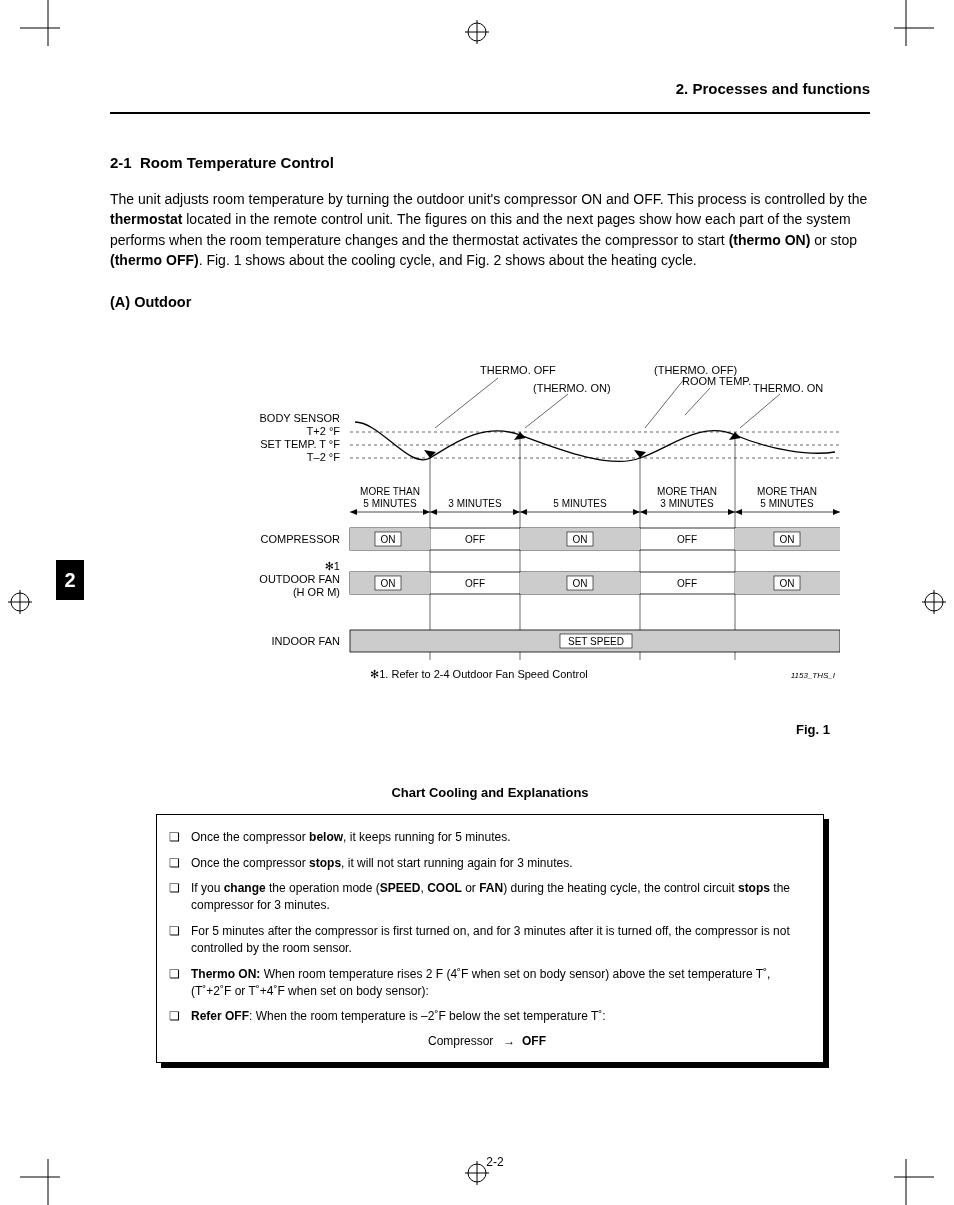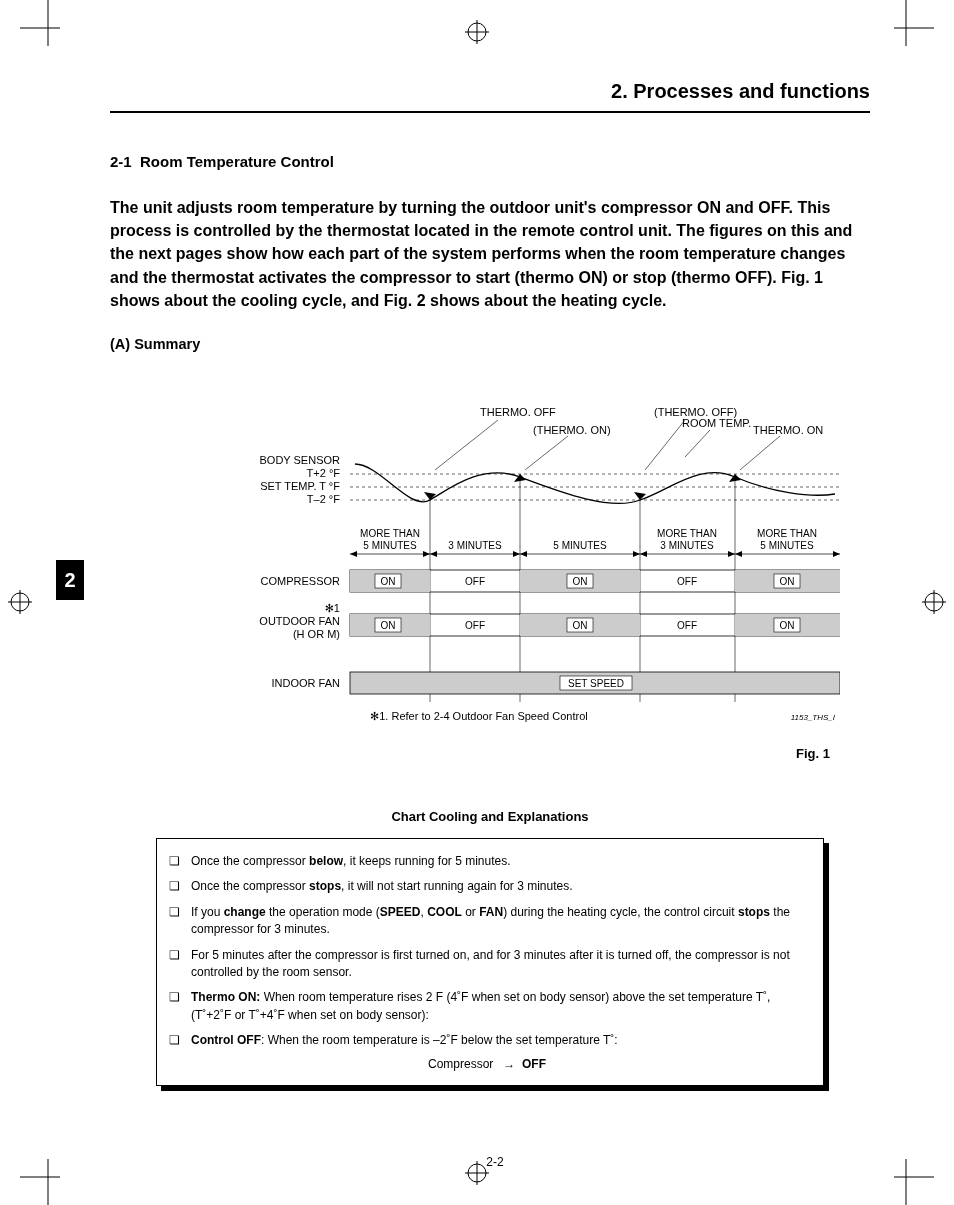--- a/index.html
+++ b/index.html
@@ -25,33 +25,32 @@
   .page {
     position: absolute;
     left: 110px;
     top: 80px;
     width: 760px;
   }
   .header-line {
     border-bottom: 2px solid #000;
     text-align: right;
     font-weight: bold;
-    font-size: 20px;
-    padding-bottom: 8px;
+    font-size: 15px;
+    padding-bottom: 15px;
   }
   .section-title {
     font-weight: bold;
     font-size: 15px;
     margin-top: 40px;
   }
   .body-text {
-    font-size: 16px;
+    font-size: 14px;
     line-height: 1.45;
-    margin-top: 26px;
-    font-weight: bold;
+    margin-top: 18px;
   }
   .sub-heading {
     font-weight: bold;
     font-size: 14.5px;
     margin-top: 24px;
   }
   .tab {
     position: absolute;
     left: 56px;
     top: 560px;
@@ -68,21 +67,21 @@
   .figure-wrap {
     margin-top: 50px;
     margin-left: 70px;
     width: 660px;
     position: relative;
   }
   .fig-caption {
     font-weight: bold;
     font-size: 13px;
     text-align: right;
-    margin-top: 0;
+    margin-top: 18px;
     padding-right: 10px;
   }
   .summary-title {
     font-weight: bold;
     font-size: 13px;
     text-align: center;
     margin-top: 48px;
   }
   .summary-box-shadow {
     position: relative;
@@ -176,21 +175,21 @@
 
   <p class="body-text">
     The unit adjusts room temperature by turning the outdoor unit's compressor ON and OFF.
     This process is controlled by the <b>thermostat</b> located in the remote control unit.
     The figures on this and the next pages show how each part of the system performs when the
     room temperature changes and the thermostat activates the compressor to start <b>(thermo ON)</b> or
     stop <b>(thermo OFF)</b>. Fig. 1 shows about the cooling cycle, and Fig. 2 shows about the heating
     cycle.
   </p>
 
-  <div class="sub-heading">(A) Summary</div>
+  <div class="sub-heading">(A) Outdoor</div>
 
   <div class="figure-wrap">
     <svg class="chart-svg" width="660" height="340">
 
       <text x="300" y="14" font-size="11">THERMO.  OFF</text>
       <text x="474" y="14" font-size="11">(THERMO.  OFF)</text>
       <text x="353" y="32" font-size="11">(THERMO.  ON)</text>
       <text x="502" y="25" font-size="11">ROOM TEMP.</text>
       <text x="573" y="32" font-size="11">THERMO.  ON</text>
 
@@ -313,21 +312,21 @@
       <div class="sum-row">
         <div class="sum-bullet">❏</div>
         <div class="sum-text">For 5 minutes after the compressor is first turned on, and for 3 minutes after it is turned off, the compressor is not controlled by the room sensor.</div>
       </div>
       <div class="sum-row">
         <div class="sum-bullet">❏</div>
         <div class="sum-text"><b>Thermo ON:</b> When room temperature rises 2 F (4˚F when set on body sensor) above the set temperature T˚, (T˚+2˚F or T˚+4˚F when set on body sensor):</div>
       </div>
       <div class="sum-row">
         <div class="sum-bullet">❏</div>
-        <div class="sum-text"><b>Control OFF</b>: When the room temperature is –2˚F below the set temperature T˚:</div>
+        <div class="sum-text"><b>Refer OFF</b>: When the room temperature is –2˚F below the set temperature T˚:</div>
       </div>
       <div class="sum-center" style="margin-bottom:0">Compressor&nbsp;&nbsp;&nbsp;→&nbsp;&nbsp;<b>OFF</b></div>
     </div>
   </div>
 
 </div>
 
 <div class="page-num">2-2</div>
 
 </body></html>

